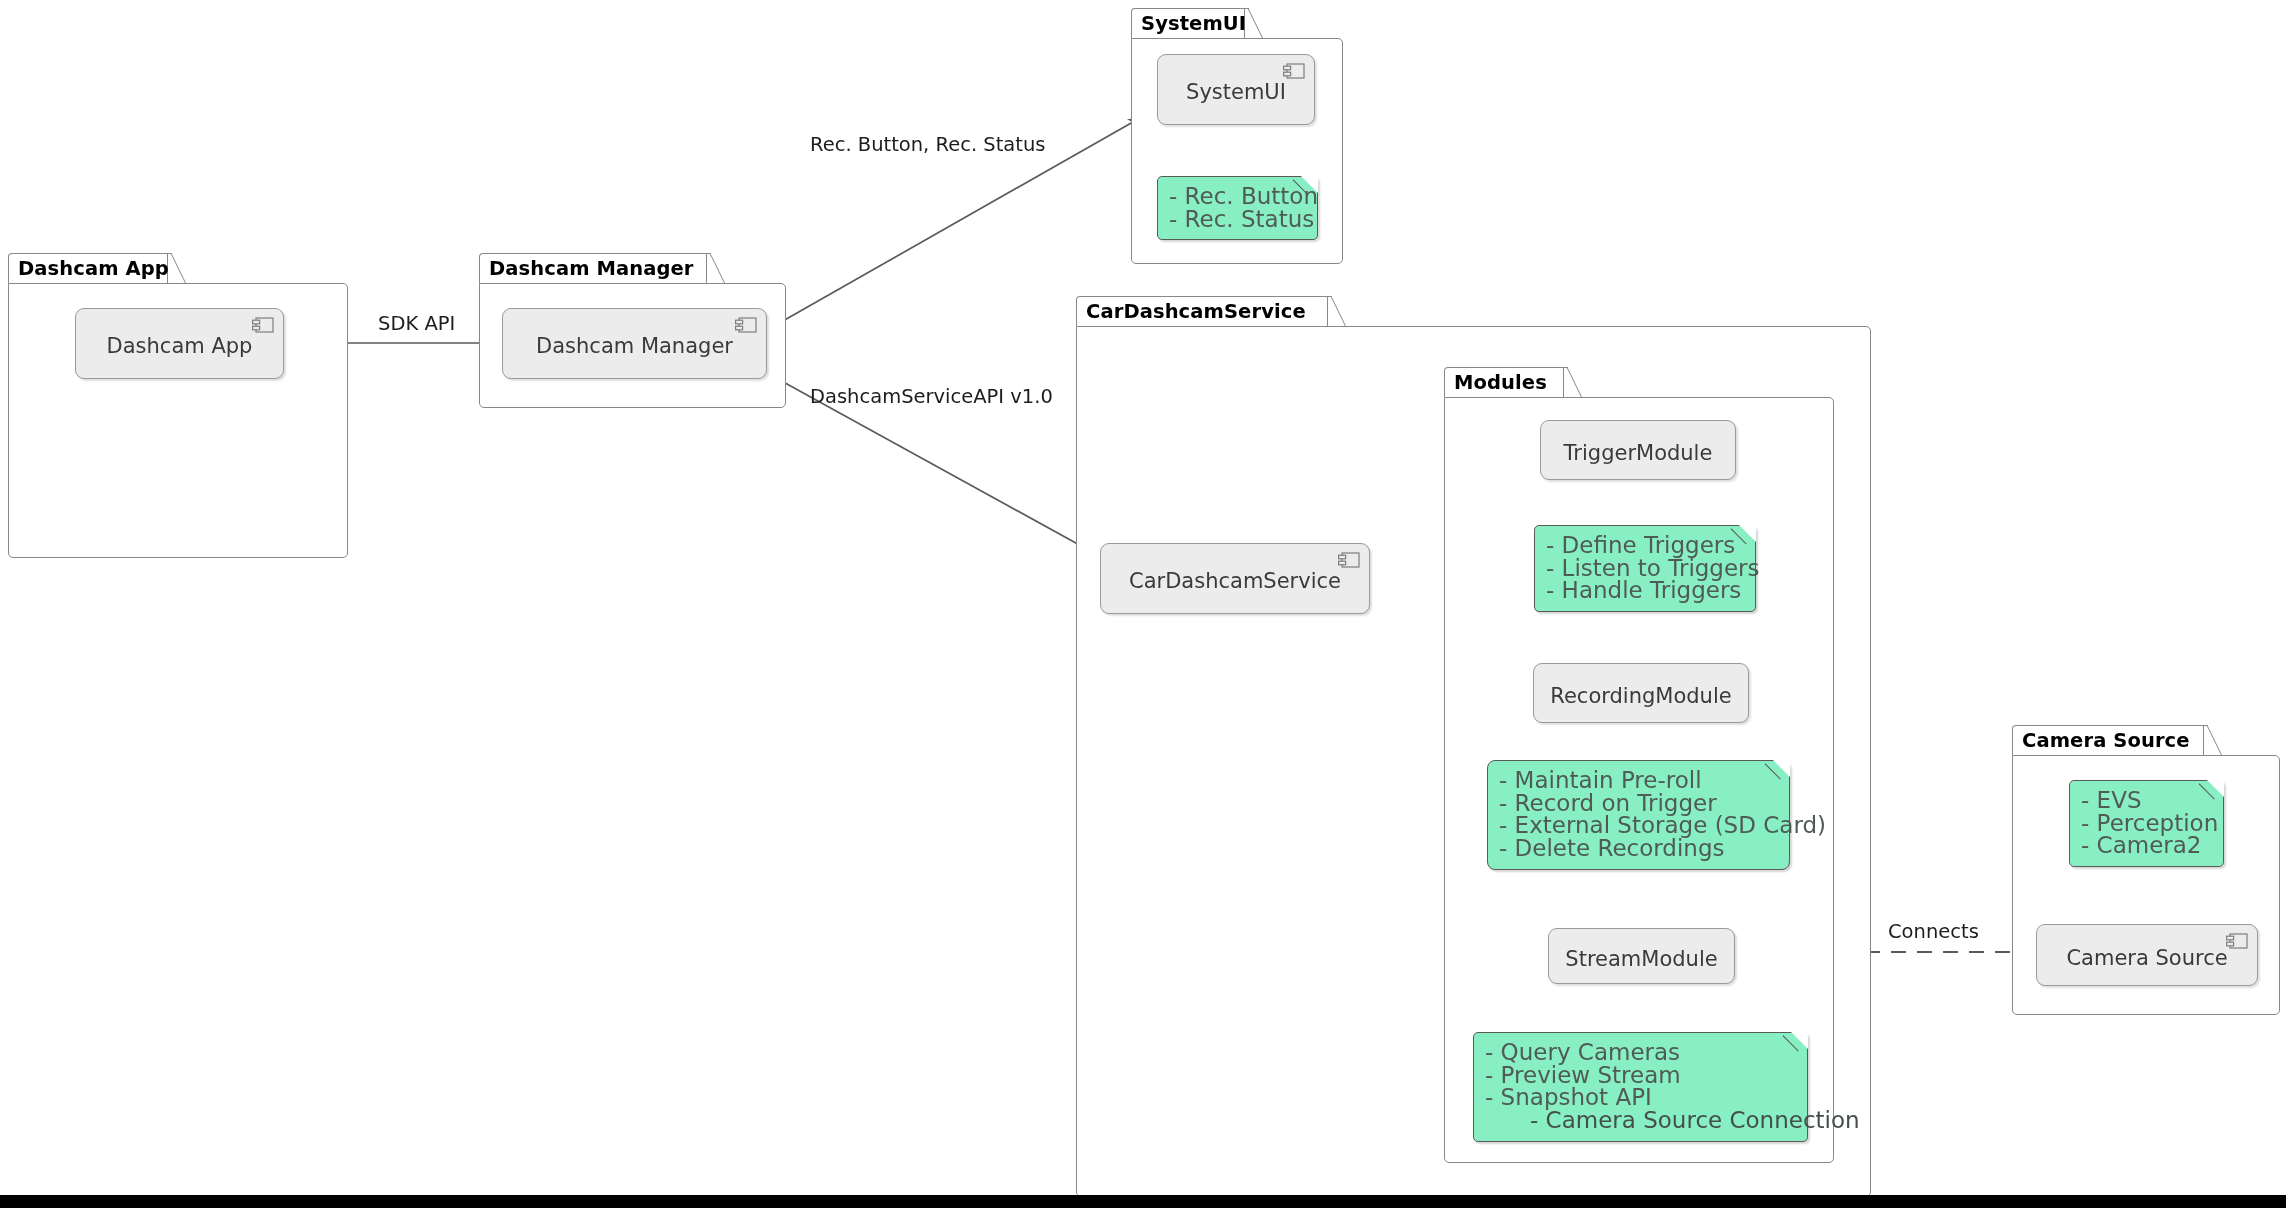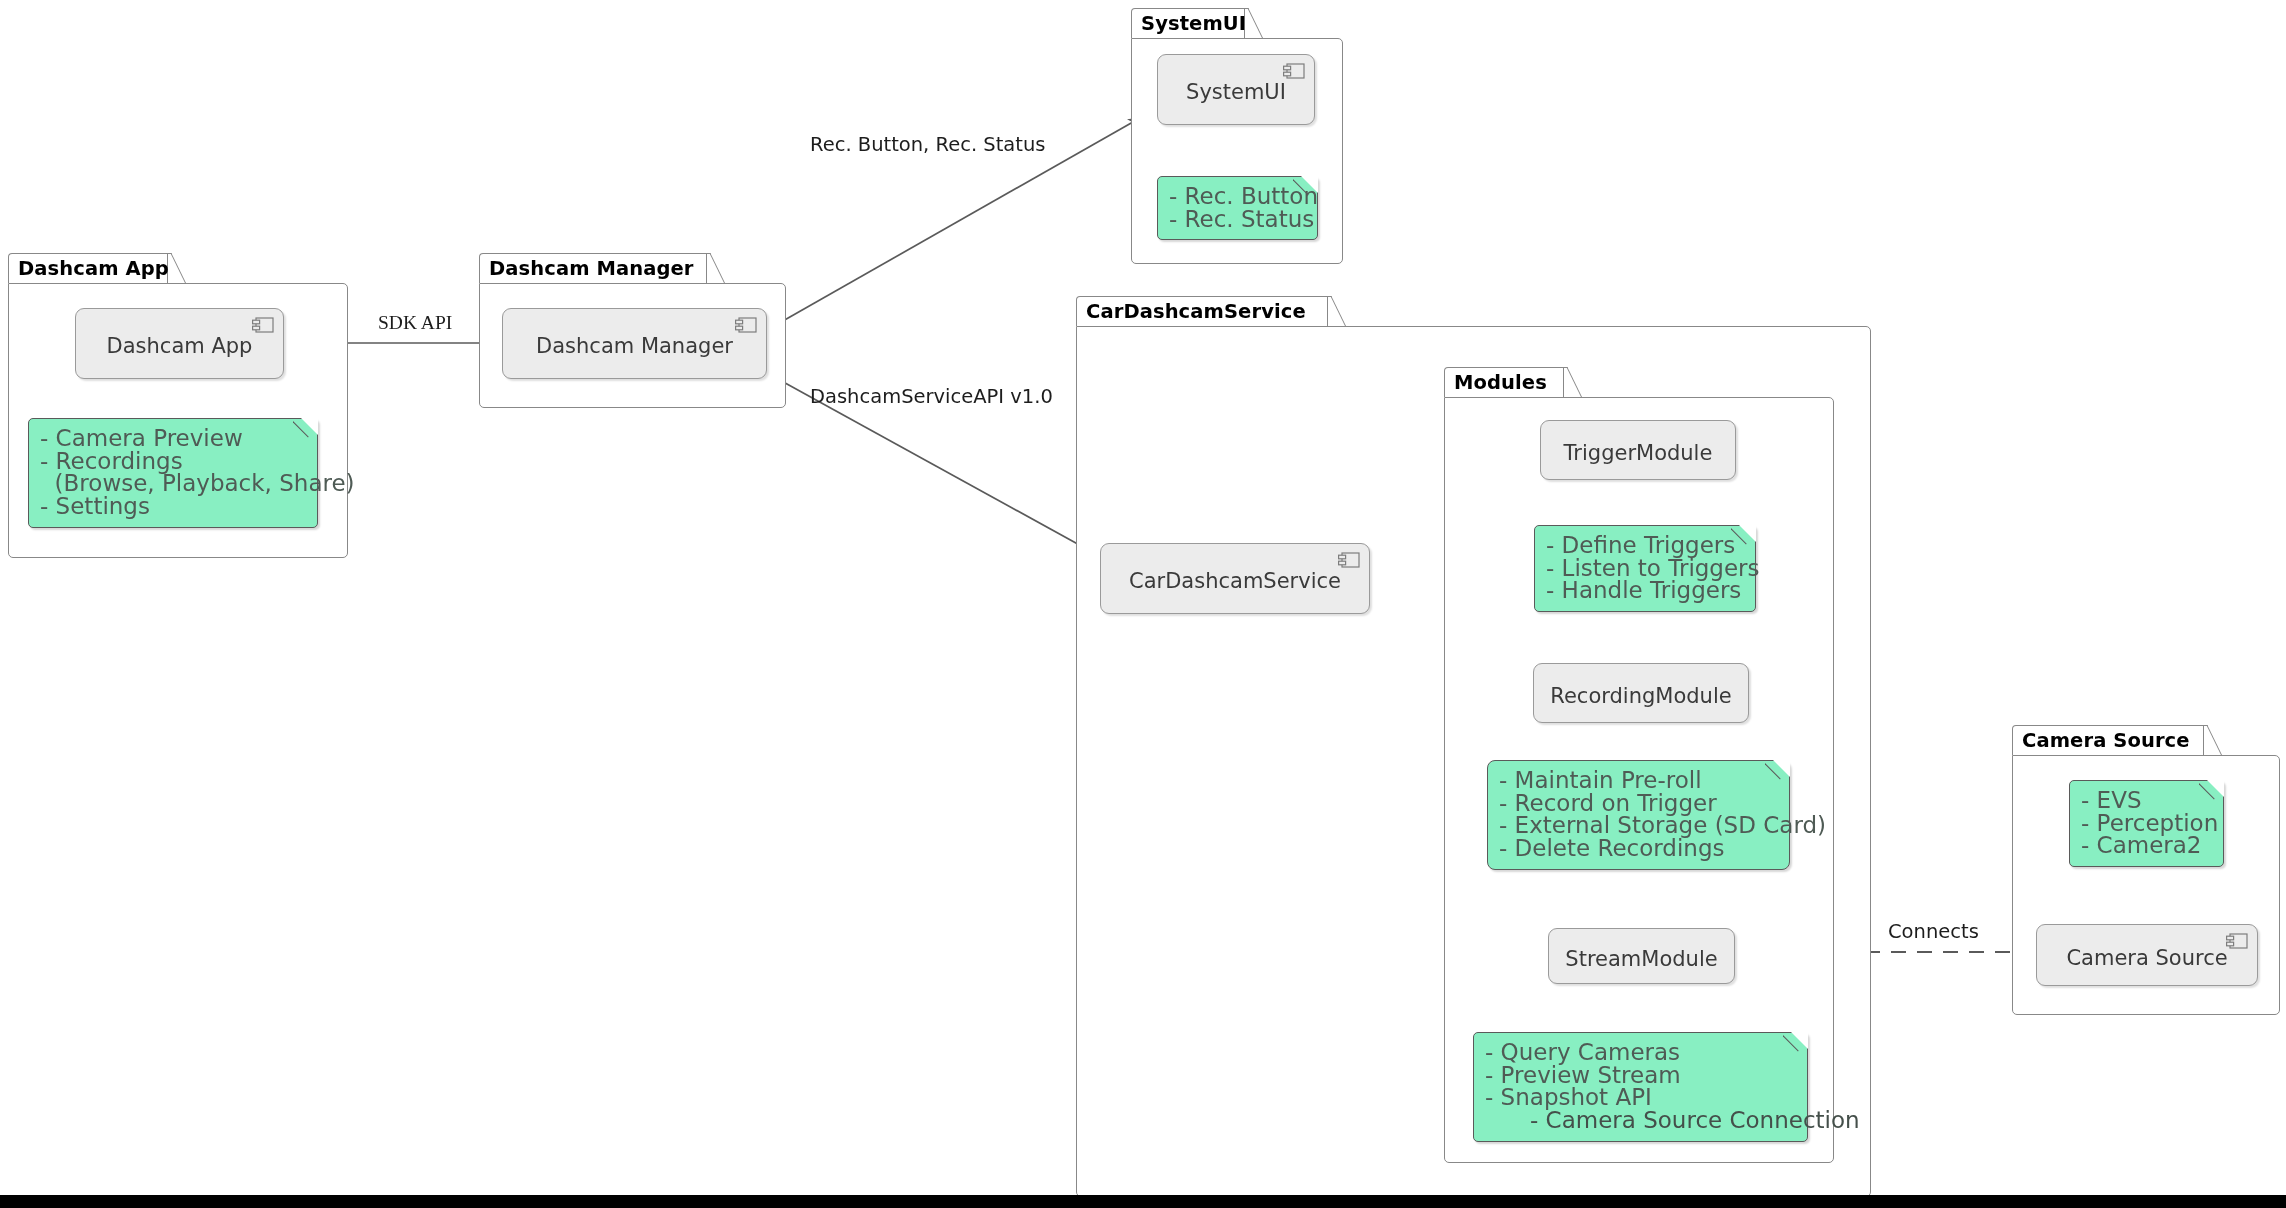--- a/index.html
+++ b/index.html
@@ -242,28 +242,20 @@
 
   <div class="comp" style="left:75px; top:308px; width:209px; height:71px;">
     <svg class="comp-icon" viewBox="0 0 22 16">
       <rect x="4" y="1" width="17" height="14" fill="#ECECEC" stroke="#7d7d7d" stroke-width="1.2"></rect>
       <rect x="0.6" y="3.2" width="7" height="3.6" fill="#ECECEC" stroke="#7d7d7d" stroke-width="1.2"></rect>
       <rect x="0.6" y="9.2" width="7" height="3.6" fill="#ECECEC" stroke="#7d7d7d" stroke-width="1.2"></rect>
     </svg>
     <span class="comp-label">Dashcam App</span>
   </div>
 
-  <div class="note" style="left:28px; top:418px; width:290px;">
-    <div class="note-fold"></div>
-    <div class="note-fold-edge"></div>
-    <div class="note-line">- Camera Preview</div>
-    <div class="note-line">- Recordings</div>
-    <div class="note-line">  (Browse, Playback, Share)</div>
-    <div class="note-line">- Settings</div>
-  </div>
 
   <div class="pkg" style="left:479px; top:253px; width:307px; height:155px;">
     <div class="pkg-tab" style="width:228px;">
       <span class="pkg-title">Dashcam Manager</span>
     </div>
     <div class="pkg-tab-skew" style="left:228px;"></div>
     <div class="pkg-body" style="top:30px; width:307px; height:125px;"></div>
   </div>
 
   <div class="comp" style="left:502px; top:308px; width:265px; height:71px;">
@@ -377,21 +369,21 @@
 
   <div class="comp" style="left:2036px; top:924px; width:222px; height:62px;">
     <svg class="comp-icon" viewBox="0 0 22 16">
       <rect x="4" y="1" width="17" height="14" fill="#ECECEC" stroke="#7d7d7d" stroke-width="1.2"></rect>
       <rect x="0.6" y="3.2" width="7" height="3.6" fill="#ECECEC" stroke="#7d7d7d" stroke-width="1.2"></rect>
       <rect x="0.6" y="9.2" width="7" height="3.6" fill="#ECECEC" stroke="#7d7d7d" stroke-width="1.2"></rect>
     </svg>
     <span class="comp-label">Camera Source</span>
   </div>
 
-  <div class="edge-label" style="left:378px; top:312px;font-family:Liberation Serif, serif;">SDK API</div>
+  <div class="edge-label" style="left:378px; top:312px;">SDK API</div>
 
   <div class="edge-label" style="left:810px; top:133px;">Rec. Button, Rec. Status</div>
 
   <div class="edge-label" style="left:810px; top:385px;">DashcamServiceAPI v1.0</div>
 
   <div class="edge-label" style="left:1888px; top:920px;">Connects</div>
 
   <div class="bottom-bar"></div>
 </div>
 

